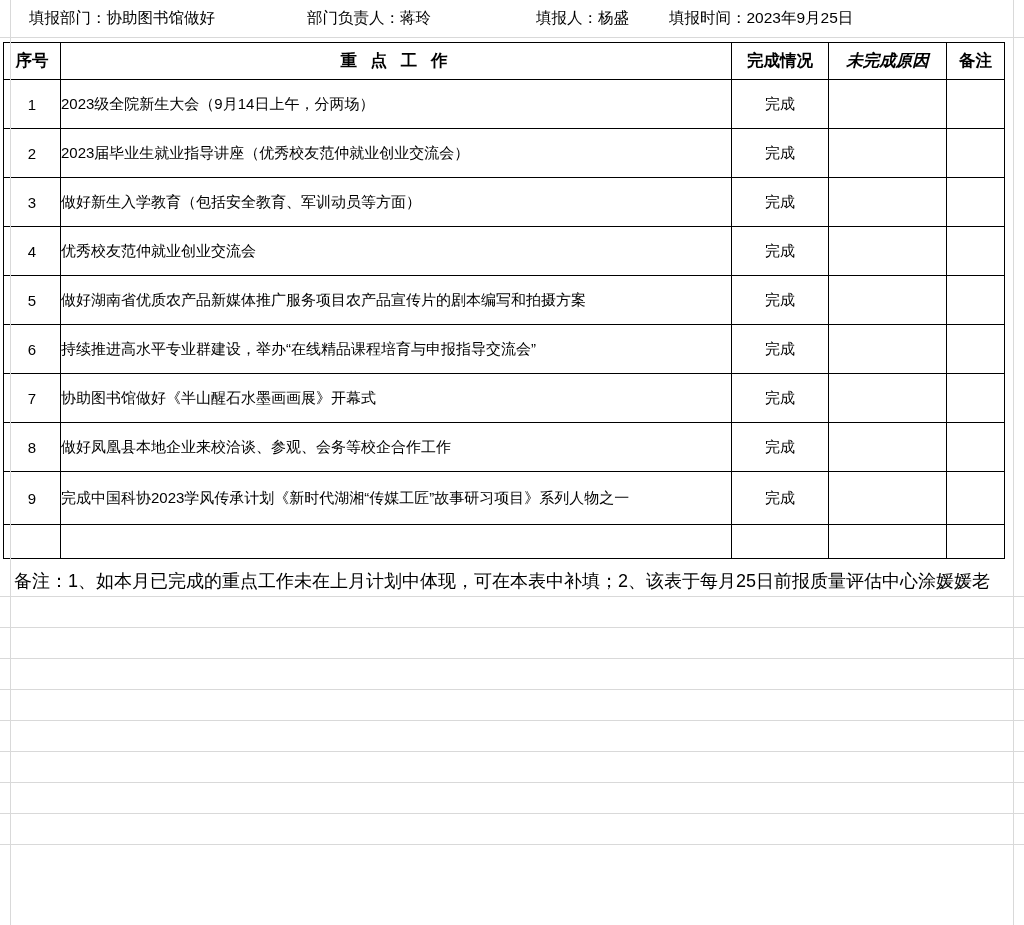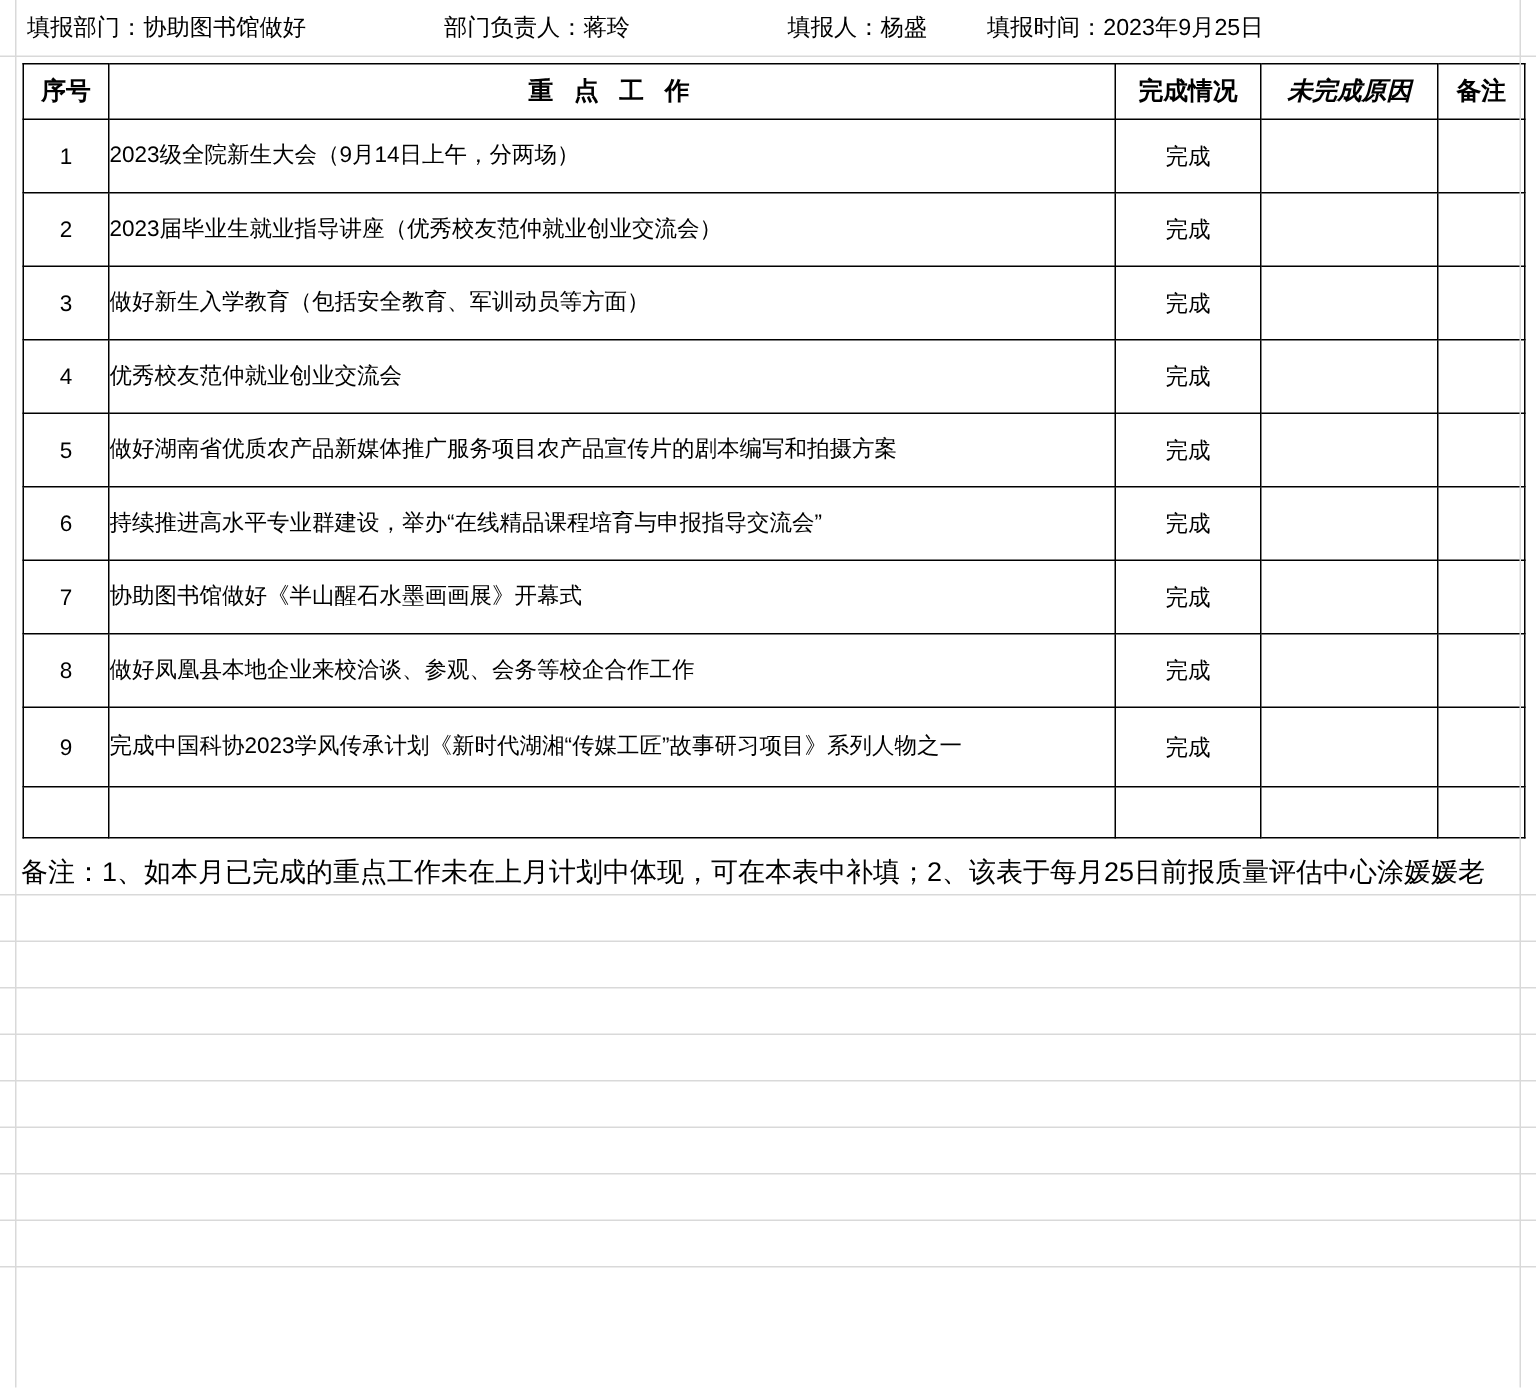--- a/index.html
+++ b/index.html
@@ -39,34 +39,34 @@
     text-decoration: underline;
     padding: 0 2px;
   }
   
   .info-row {
     height: 38px;
     display: flex;
     align-items: center;
     font-size: 15.5px;
     border-bottom: 1px solid #d9d9d9;
-    padding-left: 18px;
+    padding-left: 29px;
     box-sizing: border-box;
   }
   .info-cell { white-space: nowrap; }
   .sp-1 { width: 92px; }
   .sp-2 { width: 105px; }
   .sp-3 { width: 40px; }
 
   
   table.main {
     border-collapse: collapse;
     table-layout: fixed;
     width: 1001px;
-    margin-left: 15px;
+    margin-left: 3px;
     margin-top: 4px;
   }
   table.main th, table.main td {
     border: 1px solid #000000;
     font-size: 15px;
     padding: 0;
   }
   table.main th {
     font-weight: bold;
     font-size: 16.5px;

